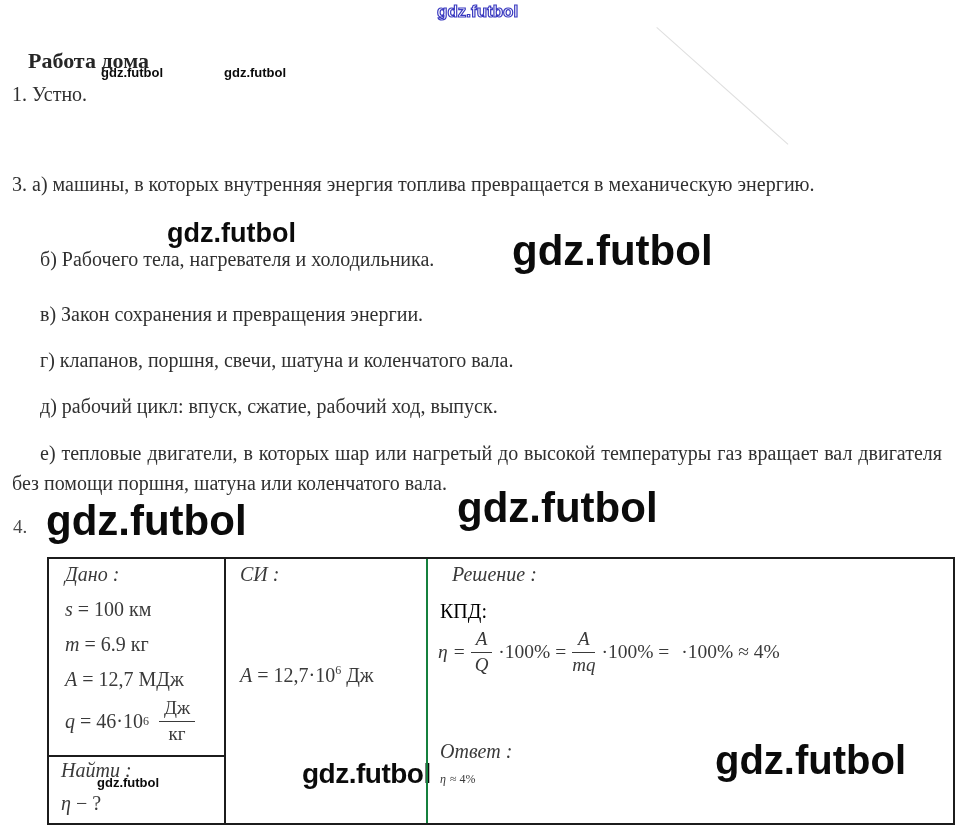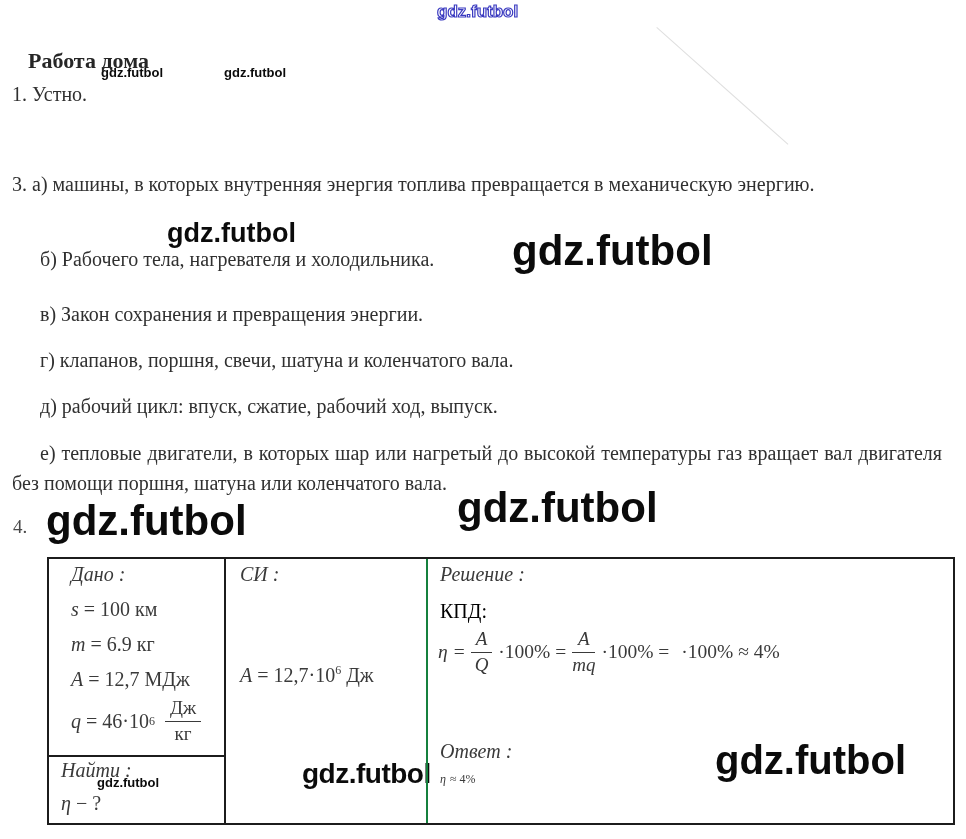--- a/index.html
+++ b/index.html
@@ -45,37 +45,37 @@
   .tbl{
     position:absolute;left:47px;top:557px;width:908px;height:268px;
     display:flex;border:2px solid #1c1c1c;box-sizing:border-box;
     font-size:20px;color:#3a3a3a;
   }
   .col{box-sizing:border-box;}
   .col1{width:177px;border-right:2px solid #1c1c1c;display:flex;flex-direction:column;}
   .col2{width:202px;border-right:2px solid #15803d;position:relative;}
   .col3{flex:1;position:relative;}
   .cell{box-sizing:border-box;}
-  .given{height:201px;border-bottom:2px solid #1c1c1c;padding:4px 8px 0 22px;}
+  .given{height:201px;border-bottom:2px solid #1c1c1c;padding:4px 8px 0 16px;}
   .find{flex:1;padding:2px 8px 8px 12px;position:relative;}
   .ital{font-style:italic;font-size:20px;color:#3a3a3a;}
   .mline{margin-top:12px;white-space:nowrap;}
   .mline .var{font-style:italic;margin-right:5px;}
   .qline{display:flex;align-items:center;margin-top:6px;}
   .qline .var{font-style:italic;margin-right:5px;}
   .exp{font-size:12px;vertical-align:super;line-height:0;}
   .frac{
     display:inline-flex;flex-direction:column;text-align:center;
     vertical-align:middle;line-height:1.2;margin-left:10px;font-size:19px;
   }
   .frac .num{border-bottom:1.5px solid #3a3a3a;padding:0 5px 1px;}
   .frac .den{padding-top:1px;}
   .abs{position:absolute;white-space:nowrap;}
   .si-line{left:14px;top:105px;}
-  .sol-header{left:12px;top:4px;text-align:center;}
+  .sol-header{left:24px;top:4px;text-align:center;}
   .sol-label{left:12px;top:41px;font-size:20px;color:#000000;}
   .answer-header{left:12px;top:181px;}
   .answer-line{left:12px;top:213px;font-size:12px;}
   .answer-line .var{font-style:italic;margin-right:4px;}
   .formula{
     position:absolute;left:10px;top:69px;display:flex;align-items:center;
     font-size:19.5px;white-space:nowrap;color:#3a3a3a;
   }
   .formula .var{font-style:italic;}
   .formula .gap{margin:0 6px;}

